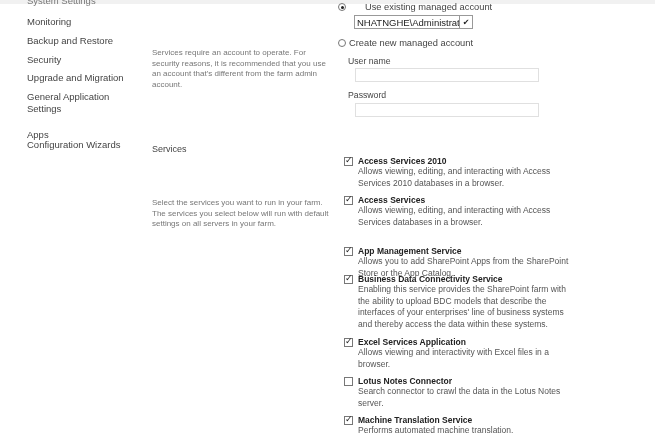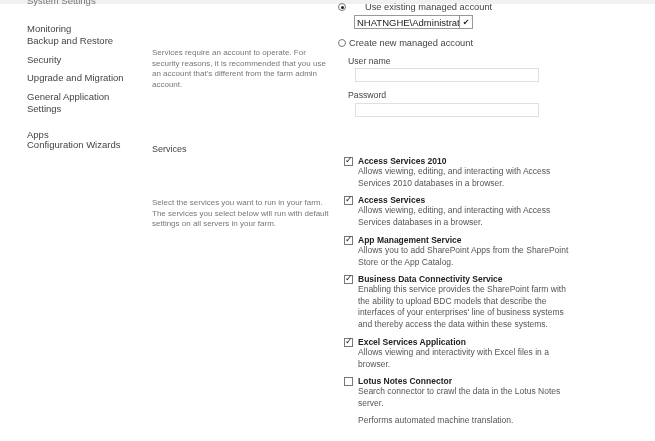--- a/index.html
+++ b/index.html
@@ -25,21 +25,21 @@
     .svc .name { font-size:8.5px; font-weight:bold; color:#222; }
     .svc .sdesc { margin-left:14px; font-size:8.5px; line-height:11.5px; color:#555; }
   </style>
 </head>
 <body>
 
 <div class="topbar"></div>
 
 <nav class="nav">
   <div class="item" style="top:-5px;color:#777;">System Settings</div>
-  <div class="item" style="top:23px;">Monitoring</div>
+  <div class="item" style="top:16px;">Monitoring</div>
   <div class="item" style="top:35px;">Backup and Restore</div>
   <div class="item" style="top:54px;">Security</div>
   <div class="item" style="top:72px;">Upgrade and Migration</div>
   <div class="item" style="top:91px;white-space:normal;width:100px;">General Application Settings</div>
   <div class="item" style="top:129px;">Apps</div>
   <div class="item" style="top:139px;">Configuration Wizards</div>
 </nav>
 
 <div class="desc" style="top:8px;">Services require an account to operate. For security reasons, it is recommended that you use an account that's different from the farm admin account.</div>
 
@@ -70,21 +70,21 @@
     </div>
   <div class="sdesc">Allows viewing, editing, and interacting with Access Services 2010 databases in a browser.</div>
 </div>
 <div class="svc" style="top:195px;">
   <div class="head">
       <span class="cb on"></span>
       <span class="name">Access Services</span>
     </div>
   <div class="sdesc">Allows viewing, editing, and interacting with Access Services databases in a browser.</div>
 </div>
-<div class="svc" style="top:235px;">
+<div class="svc" style="top:246px;">
   <div class="head">
       <span class="cb on"></span>
       <span class="name">App Management Service</span>
     </div>
   <div class="sdesc">Allows you to add SharePoint Apps from the SharePoint Store or the App Catalog.</div>
 </div>
 <div class="svc" style="top:274px;">
   <div class="head">
       <span class="cb on"></span>
       <span class="name">Business Data Connectivity Service</span>
@@ -99,14 +99,18 @@
   <div class="sdesc">Allows viewing and interactivity with Excel files in a browser.</div>
 </div>
 <div class="svc" style="top:376px;">
   <div class="head">
       <span class="cb"></span>
       <span class="name">Lotus Notes Connector</span>
     </div>
   <div class="sdesc">Search connector to crawl the data in the Lotus Notes server.</div>
 </div>
 <div class="svc" style="top:415px;">
+  <div class="head">
+      <span class="cb on"></span>
+      <span class="name">Machine Translation Service</span>
+    </div>
   <div class="sdesc">Performs automated machine translation.</div>
 </div>
 
 </body></html>

